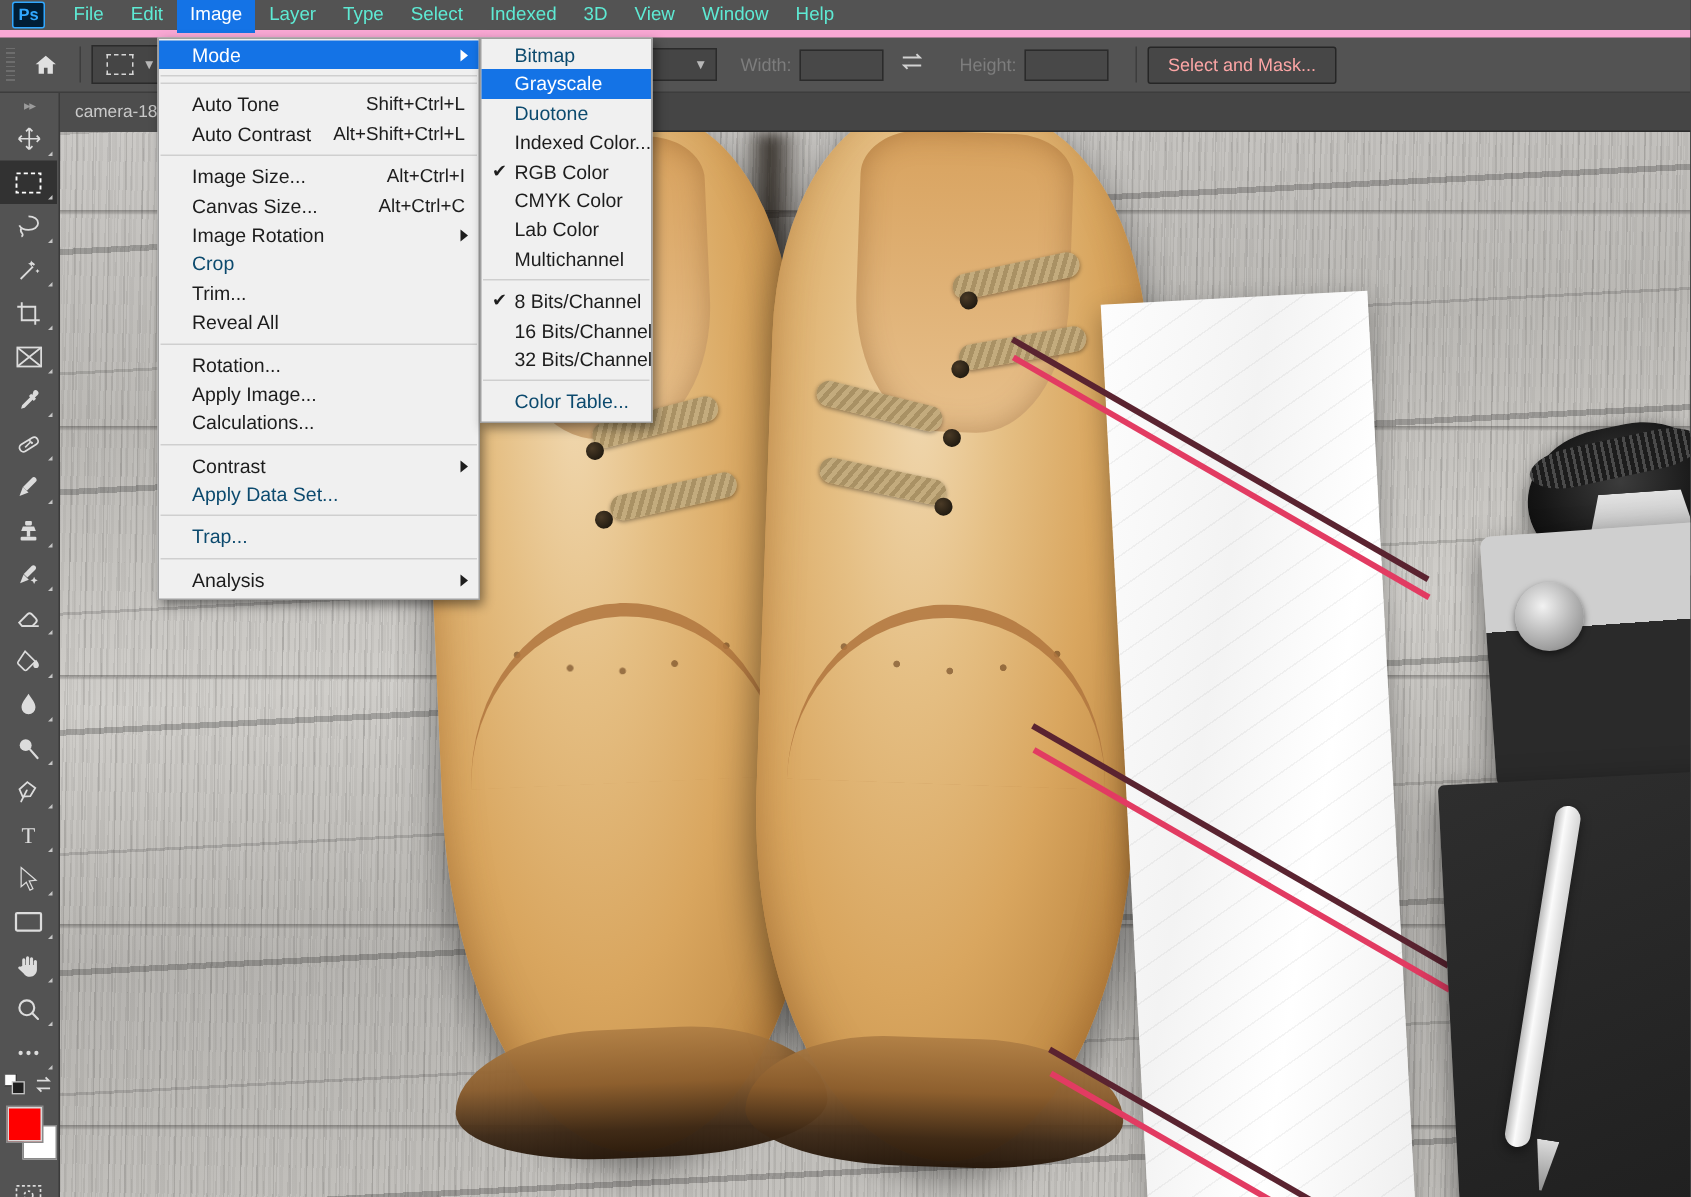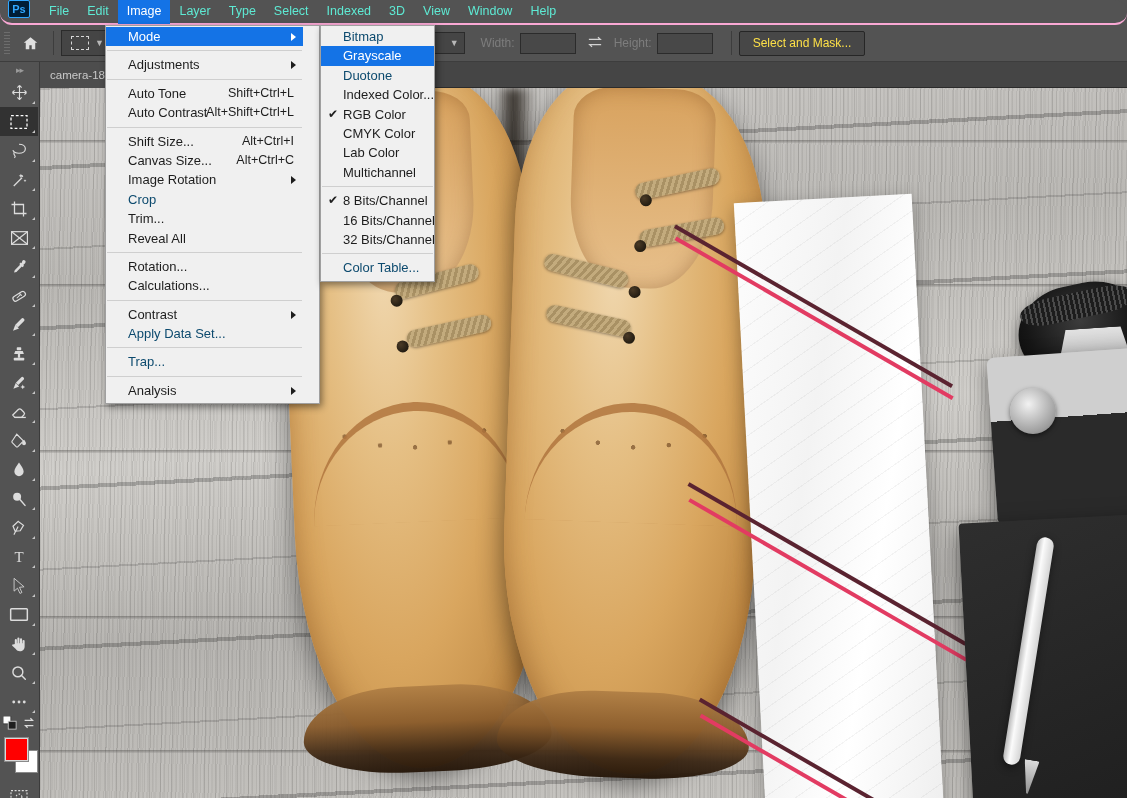--- a/index.html
+++ b/index.html
@@ -8,24 +8,23 @@
     overflow: hidden;
     background: #535353;
     font-family: "Liberation Sans", sans-serif;
   }
   #app { position: relative; width: 1127px; height: 798px; }
 
   
   .menubar {
     position: absolute; left: 0; top: 0; width: 1127px; height: 25px;
     background: #535353;
-    display: flex; align-items: flex-start;
-    border-bottom: 2px solid #f9a8d4;
+    display: flex; align-items: center;
+    border-bottom: 5px solid #f9a8d4;
     z-index: 40;
-    border-radius: 12px;
   }
   .ps-logo {
     width: 22px; height: 18px; margin-left: 8px; margin-right: 10px;
     background: #001e36; border: 1px solid #31a8ff; border-radius: 2px;
     color: #31a8ff; font-size: 11px; font-weight: bold;
     display: flex; align-items: center; justify-content: center;
     font-family: "Liberation Sans", sans-serif;
   }
   .menu-item {
     color: #5eead4; font-size: 12.5px; padding: 4px 9px 5px 9px;
@@ -49,35 +48,35 @@
   }
   .opt-sep { width: 1px; height: 24px; background: #3d3d3d; margin: 0 7px; }
   .tool-preset {
     display: flex; align-items: center; background: #454545;
     border: 1px solid #2b2b2b; height: 26px; padding: 0 3px;
   }
   .marquee-ic {
     width: 18px; height: 14px; border: 1px dashed #d6d6d6; margin: 0 6px 0 6px;
   }
   .chev { color: #b8b8b8; font-size: 9px; margin-right: 6px; }
-  .opt-label { color: #9a9a9a; font-size: 12px; margin-right: 5px; }
+  .opt-label { color: #9a9a9a; font-size: 12px; margin-right: 5px; margin-left: 13px; }
   .opt-label.dim { color: #7d7d7d; }
   .opt-select {
     background: #454545; border: 1px solid #2b2b2b; color: #d6d6d6;
     height: 22px; min-width: 88px; font-size: 12px;
     display: flex; align-items: center; justify-content: space-between;
     padding: 0 5px;
   }
   .opt-field {
     background: #484848; border: 1px solid #2b2b2b; color: #d6d6d6;
     height: 21px; width: 56px; font-size: 12px;
   }
   .swap-ic { color: #cfcfcf; font-size: 15px; margin: 0 10px; }
   .select-mask-btn {
-    background: #474747; border: 1px solid #262626; color: #fde047;
+    background: #474747; border: 1px solid #262626; color: #fca5a5;
     height: 25px; padding: 0 13px; font-size: 12px;
     display: flex; align-items: center; border-radius: 2px;
   }
   .feather-grp { display: flex; align-items: center; }
 
   
   .tabbar {
     position: absolute; left: 40px; top: 62px; width: 1087px; height: 26px;
     background: #454545; border-bottom: 1px solid #2b2b2b; z-index: 20;
   }
@@ -279,21 +278,21 @@
     background: linear-gradient(to bottom, #dcdcdc, #8f8f8f);
     clip-path: polygon(0 0, 100% 0, 55% 100%, 45% 100%);
     transform: rotate(9deg);
   }
 
   
   .dropdown {
     position: absolute; left: 105px; top: 25px; width: 215px;
     background: #f0f0f0; border: 1px solid #a0a0a0;
     box-shadow: 2px 3px 7px rgba(0,0,0,.45);
-    padding: 1px 16px 3px 0; z-index: 60;
+    padding: 1px 0 3px 0; z-index: 60;
     font-size: 13px; color: #1d1d1d;
   }
   .mi {
     position: relative; height: 19.4px; line-height: 19.4px;
     padding: 0 8px 0 22px; white-space: nowrap; cursor: default;
   }
   .mi.hl { background: #1473e6; color: #ffffff; }
   .mi.disabled { color: #0c4a6e; }
   .mi .sc {
     position: absolute; right: 9px; top: 0; font-size: 12.5px; color: #1d1d1d;
@@ -653,33 +652,33 @@
     <div class="menu-item">Indexed</div>
     <div class="menu-item">3D</div>
     <div class="menu-item">View</div>
     <div class="menu-item">Window</div>
     <div class="menu-item">Help</div>
   </div>
 
   <div class="dropdown" id="image-menu">
       <div class="mi hl"><span>Mode</span><span class="arr"></span></div>
       <div class="sep"></div>
-      <div class="mi"><span>Adjustments</span><span class="arr"></span></div>
       <div class="sep"></div>
       <div class="mi"><span>Auto Tone</span><span class="sc">Shift+Ctrl+L</span></div>
       <div class="mi"><span>Auto Contrast</span><span class="sc">Alt+Shift+Ctrl+L</span></div>
       <div class="sep"></div>
-      <div class="mi"><span>Shift Size...</span><span class="sc">Alt+Ctrl+I</span></div>
+      <div class="mi"><span>Image Size...</span><span class="sc">Alt+Ctrl+I</span></div>
       <div class="mi"><span>Canvas Size...</span><span class="sc">Alt+Ctrl+C</span></div>
       <div class="mi"><span>Image Rotation</span><span class="arr"></span></div>
       <div class="mi disabled"><span>Crop</span></div>
       <div class="mi"><span>Trim...</span></div>
       <div class="mi"><span>Reveal All</span></div>
       <div class="sep"></div>
       <div class="mi"><span>Rotation...</span></div>
+      <div class="mi"><span>Apply Image...</span></div>
       <div class="mi"><span>Calculations...</span></div>
       <div class="sep"></div>
       <div class="mi"><span>Contrast</span><span class="arr"></span></div>
       <div class="mi disabled"><span>Apply Data Set...</span></div>
       <div class="sep"></div>
       <div class="mi disabled"><span>Trap...</span></div>
       <div class="sep"></div>
       <div class="mi"><span>Analysis</span><span class="arr"></span></div>
     </div>
 

